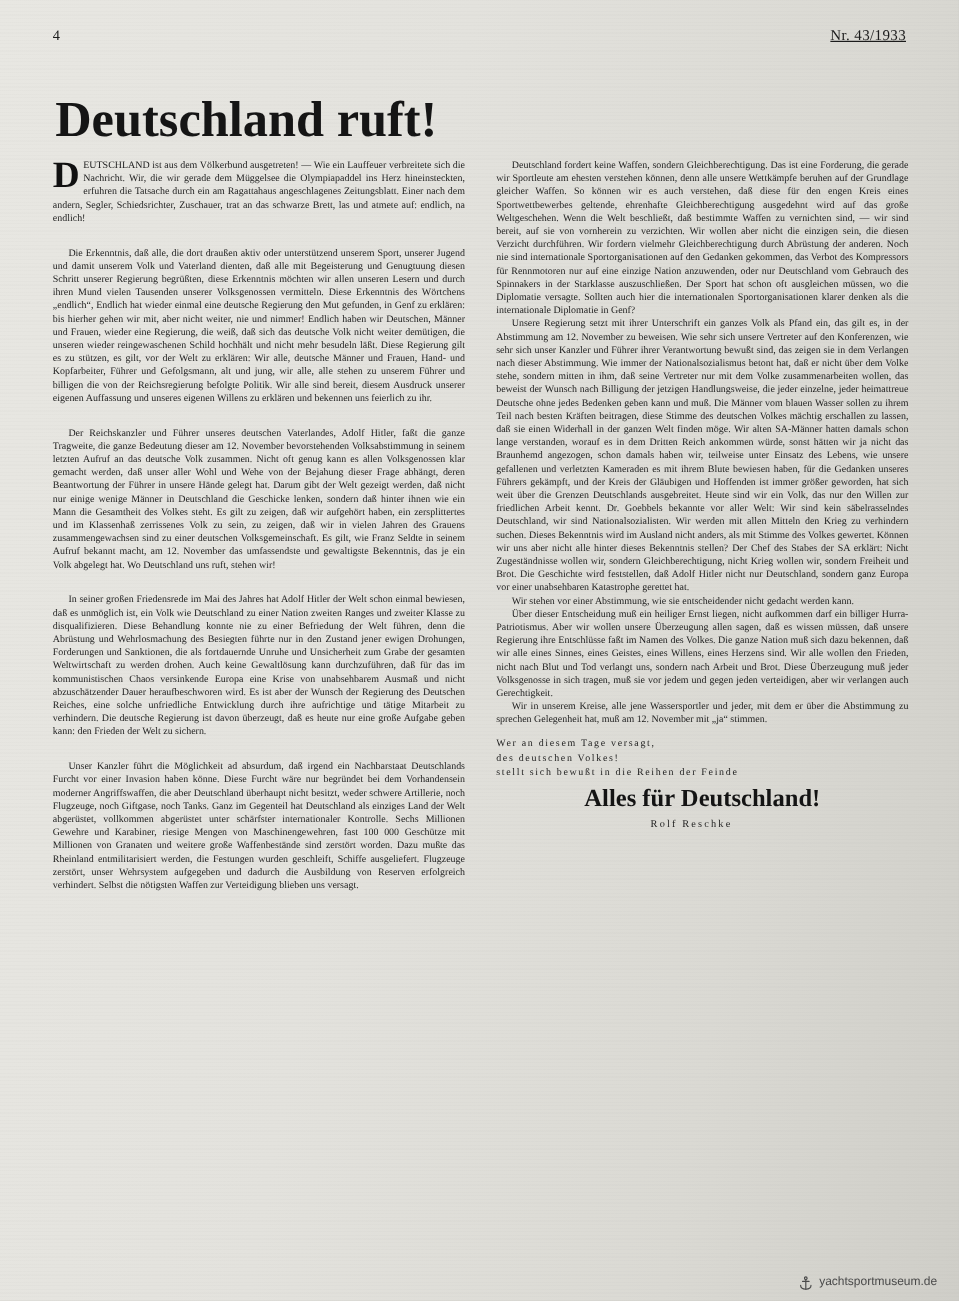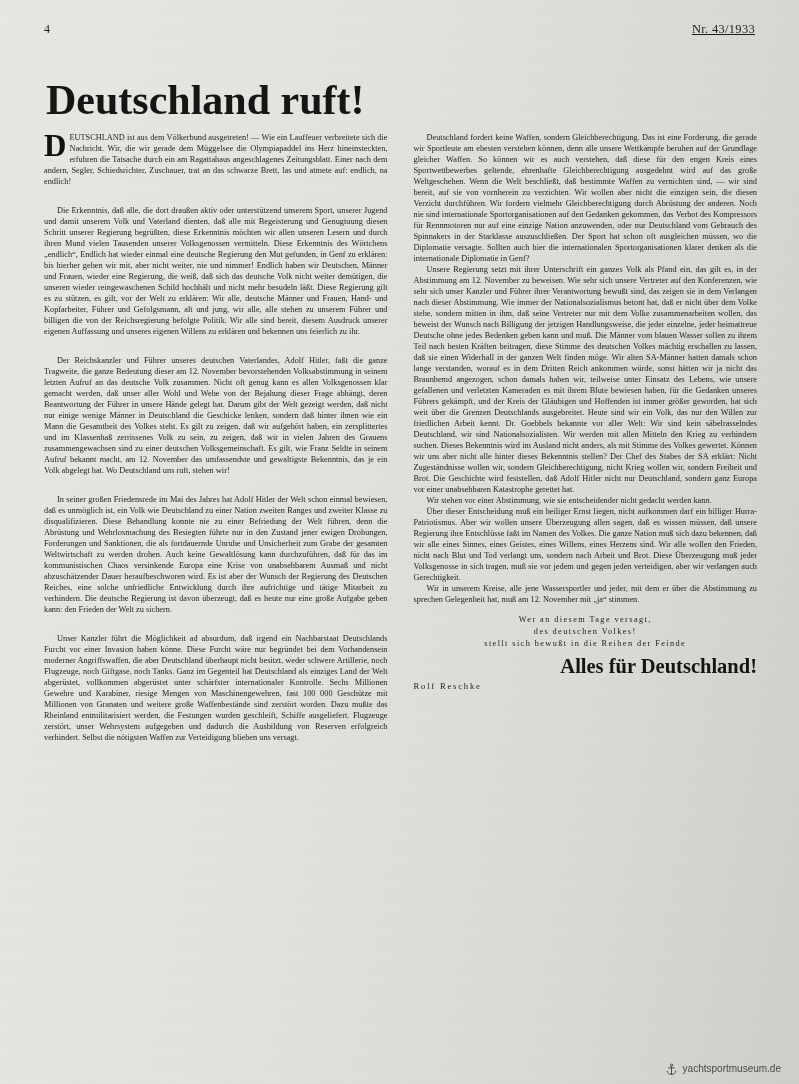--- a/index.html
+++ b/index.html
@@ -95,36 +95,36 @@
     float: left;
     font-size: 31px;
     line-height: 25px;
     font-weight: bold;
     padding: 1px 3px 0 0;
     font-family: "Liberation Serif", serif;
     color: #111;
   }
   .closing-block {
     margin-top: 9px;
-    text-align: center;
+    text-align: left;
     letter-spacing: 1.4px;
     font-size: 8.3px;
     line-height: 12px;
   }
   .final-headline {
     margin-top: 11px;
     font-size: 20.5px;
     font-weight: bold;
-    text-align: right;
+    text-align: center;
     color: #141414;
     font-family: "Liberation Serif", serif;
   }
   .signature {
     margin-top: 9px;
-    text-align: left;
+    text-align: center;
     font-size: 8.6px;
     letter-spacing: 1.8px;
     padding-right: 18px;
   }
   .watermark {
     position: absolute;
     right: 18px;
     bottom: 8px;
     z-index: 4;
     display: flex;

